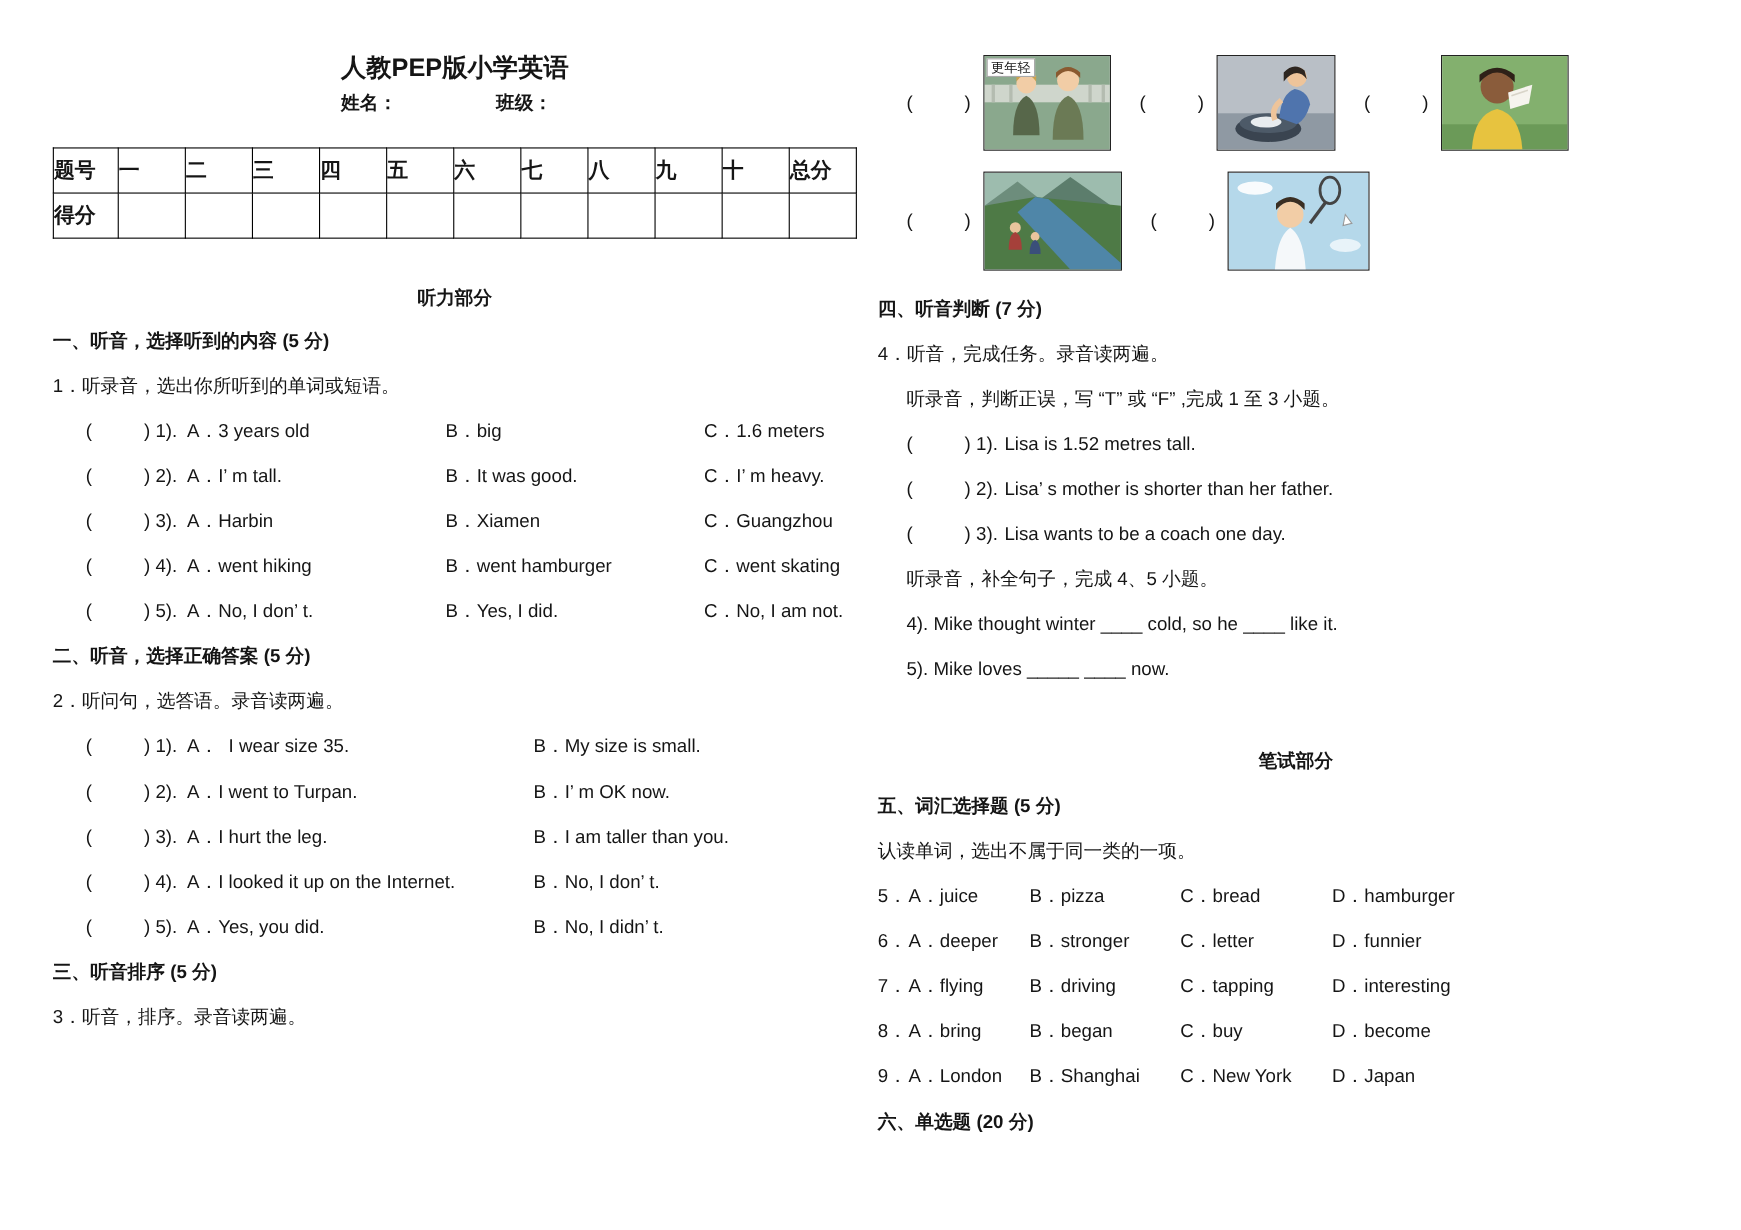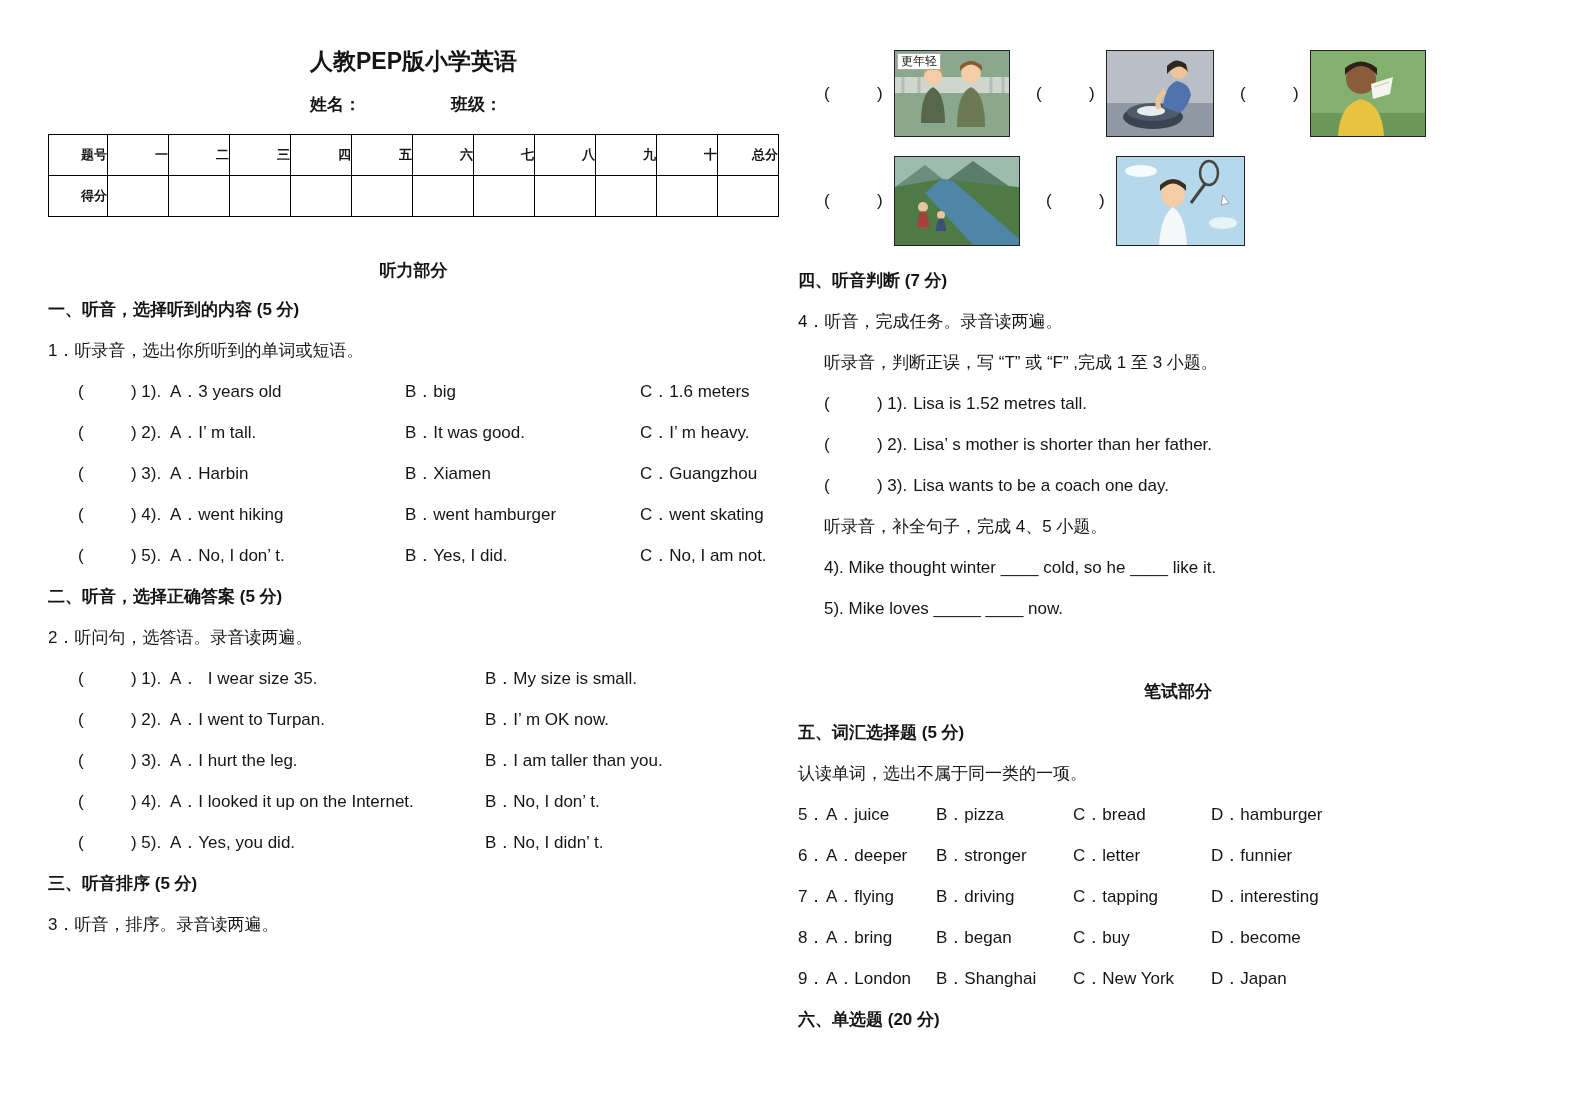--- a/index.html
+++ b/index.html
@@ -1,23 +1,23 @@
 <!DOCTYPE html>
 <html><head>
 <meta charset="utf-8">
 <style>
   html,body{margin:0;padding:0;background:#ffffff;}
   body{font-family:"Liberation Sans","DejaVu Sans",sans-serif;color:#151515;}
   .page{position:relative;width:1583px;height:1118px;background:#ffffff;overflow:hidden;}
   .col-left{position:absolute;left:48px;top:40px;width:731px;}
   .col-right{position:absolute;left:798px;top:50px;width:760px;}
   .title{height:42px;line-height:42px;text-align:center;font-size:23px;font-weight:700;}
-  .name-line{height:44px;display:flex;align-items:center;padding-left:262px;gap:90px;font-weight:700;font-size:17px;}
+  .name-line{height:44px;display:flex;padding-left:262px;gap:90px;font-weight:700;font-size:17px;}
   table.score-table{border-collapse:collapse;width:731px;table-layout:fixed;margin-top:8px;}
-  table.score-table td{border:1.5px solid #000;height:40px;text-align:right;font-size:13px;padding:0;}
+  table.score-table td{border:1.5px solid #000;height:40px;text-align:left;font-size:19px;padding:0;}
   table.score-table td.th{font-weight:700;}
   table.score-table td:first-child{width:58px;}
   .center-line{height:36px;line-height:36px;text-align:center;font-weight:700;font-size:17px;margin-top:36px;}
   .line{display:flex;align-items:center;height:41px;font-size:17px;}
   .line span{white-space:pre;}
   .head{font-weight:700;}
   .item{padding-left:30px;}
   .qnum{width:92px;flex-shrink:0;}
   .sec1 .o1,.sec1 .o2{width:235px;flex-shrink:0;}
   .sec1 .o3{flex:1;}

